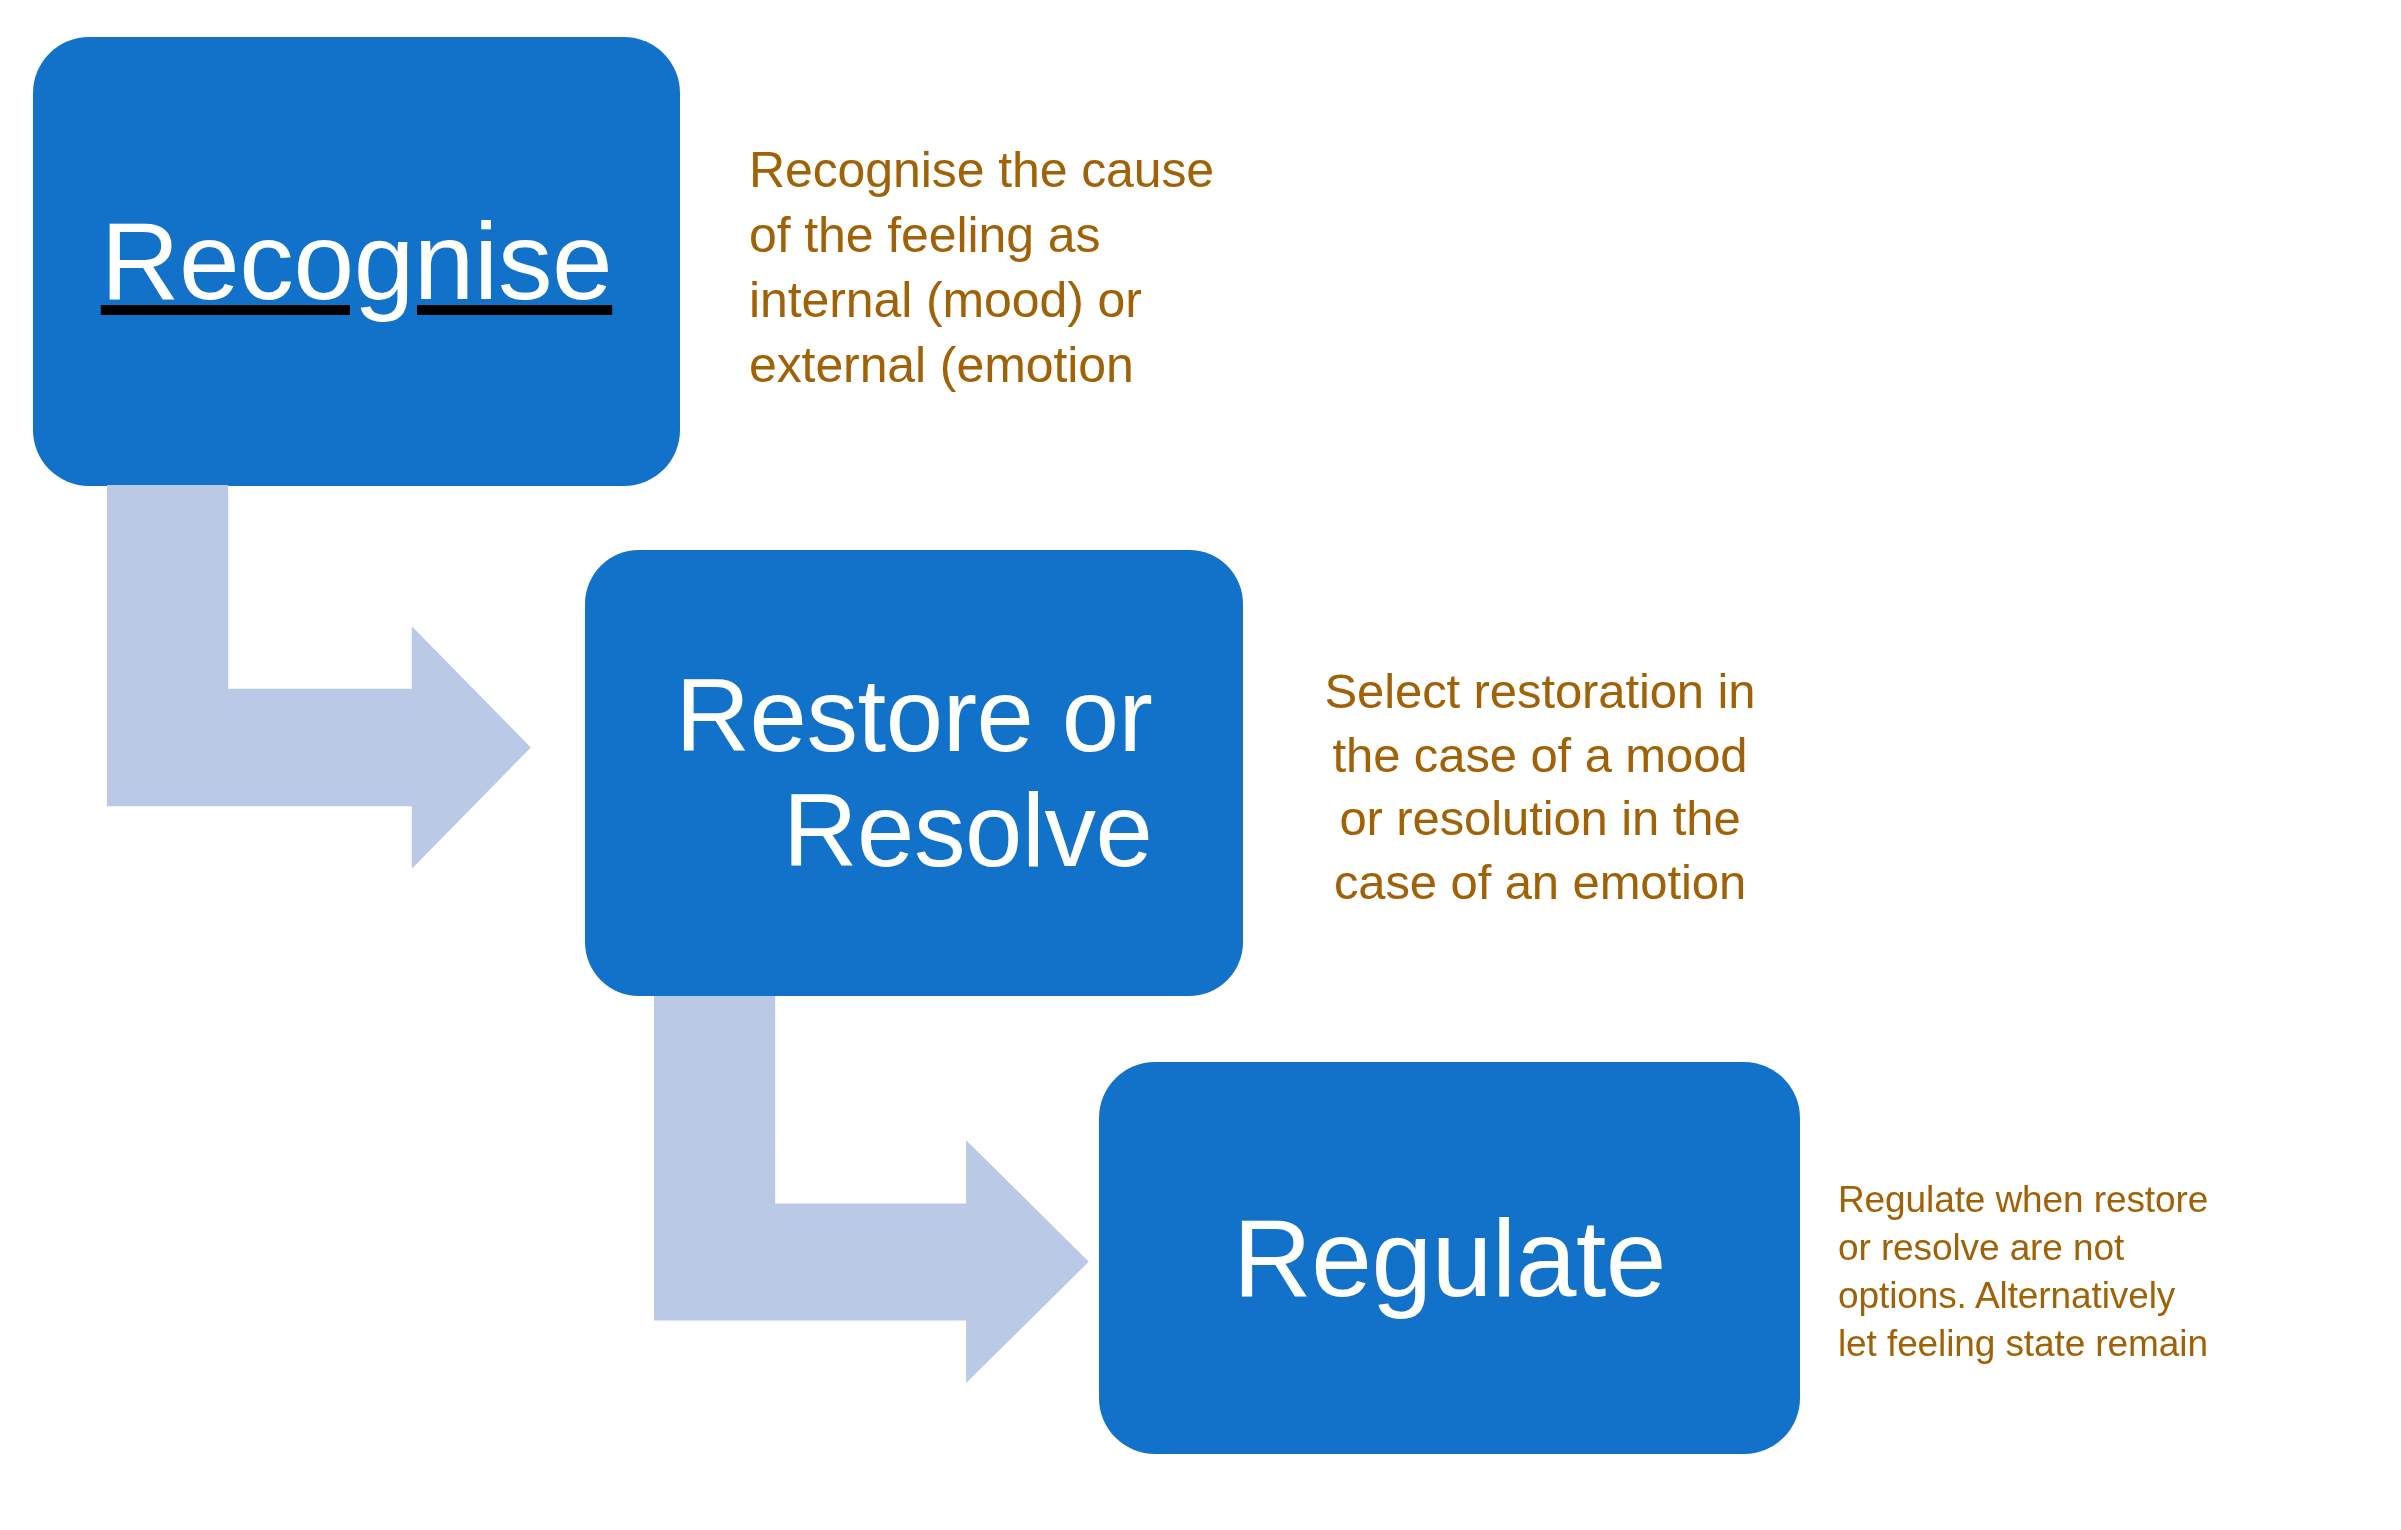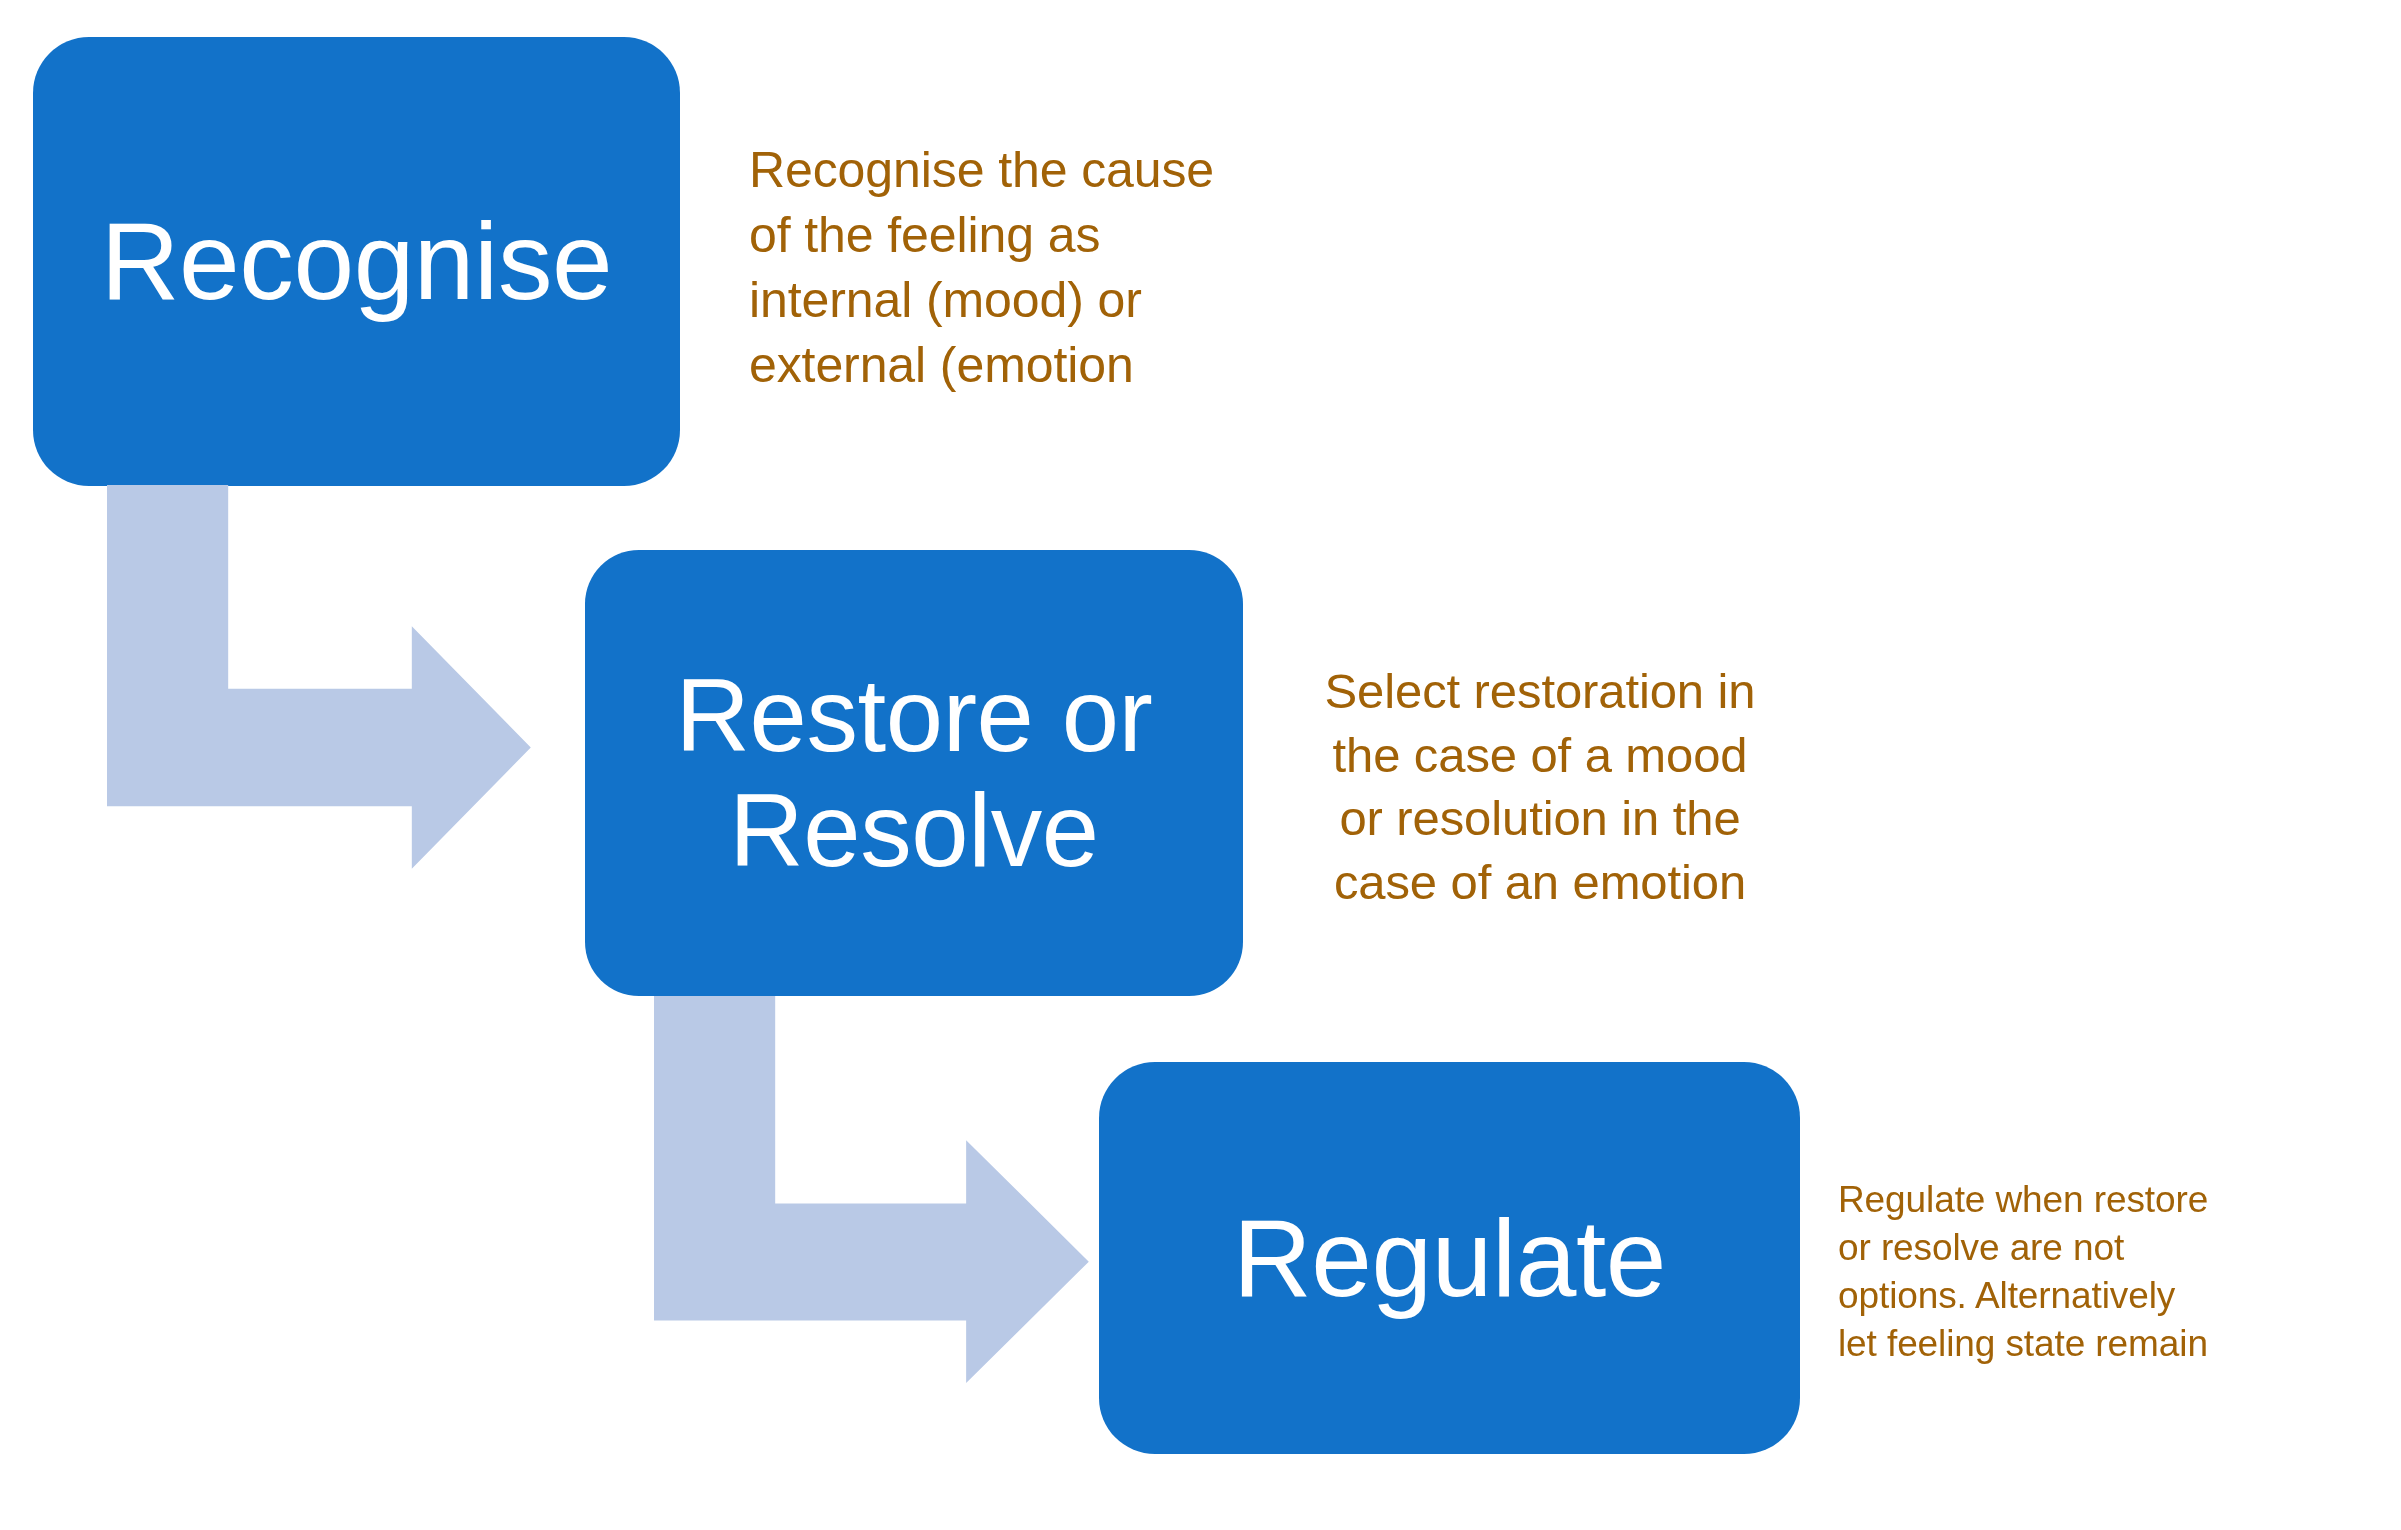--- a/index.html
+++ b/index.html
@@ -37,29 +37,30 @@
     font-weight: 400;
     letter-spacing: -0.4px;
     line-height: 1.12;
     white-space: pre-line;
   }
 
   #box-recognise {
     left: 33px;  top: 37px;
     width: 647px; height: 449px;
     border-radius: 56px;
+    text-decoration: underline;
   }
   #box-recognise .box-label { font-size: 109px; }
 
   #box-restore {
     left: 585px; top: 550px;
     width: 658px; height: 446px;
     border-radius: 54px;
   }
-  #box-restore .box-label { font-size: 103px; }
+  #box-restore .box-label { font-size: 103px; text-align: right; }
 
   #box-regulate {
     left: 1099px; top: 1062px;
     width: 701px; height: 392px;
     border-radius: 56px;
   }
   #box-regulate .box-label { font-size: 109px; }
 
   
   .elbow-arrow {

